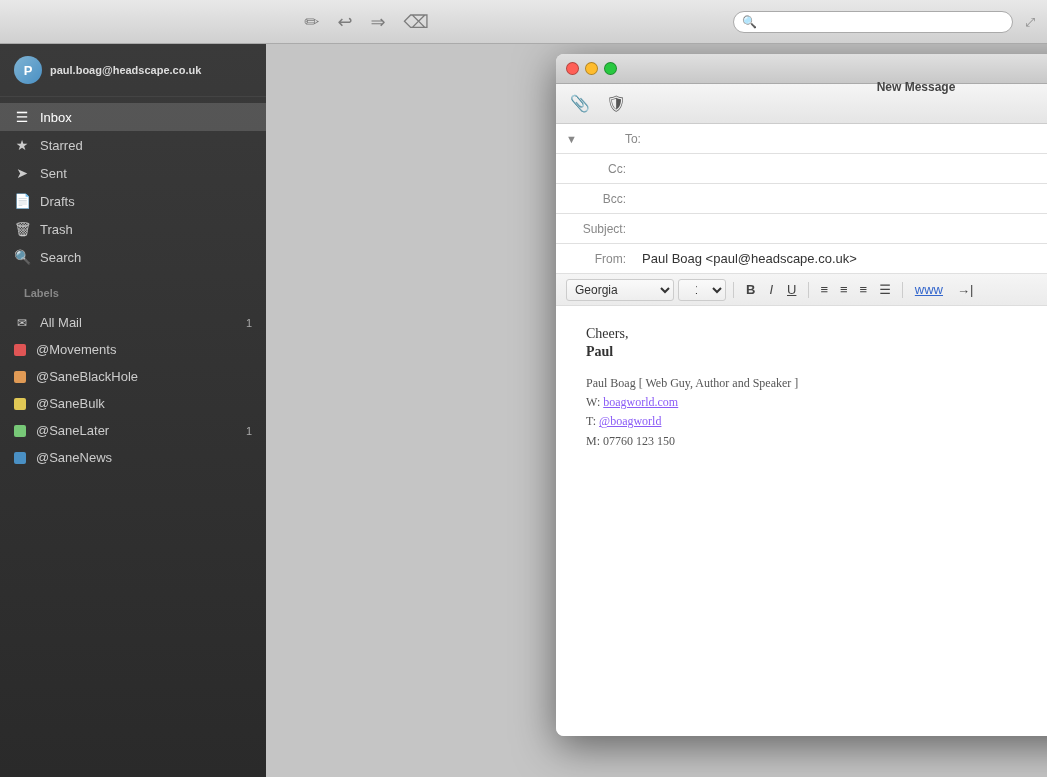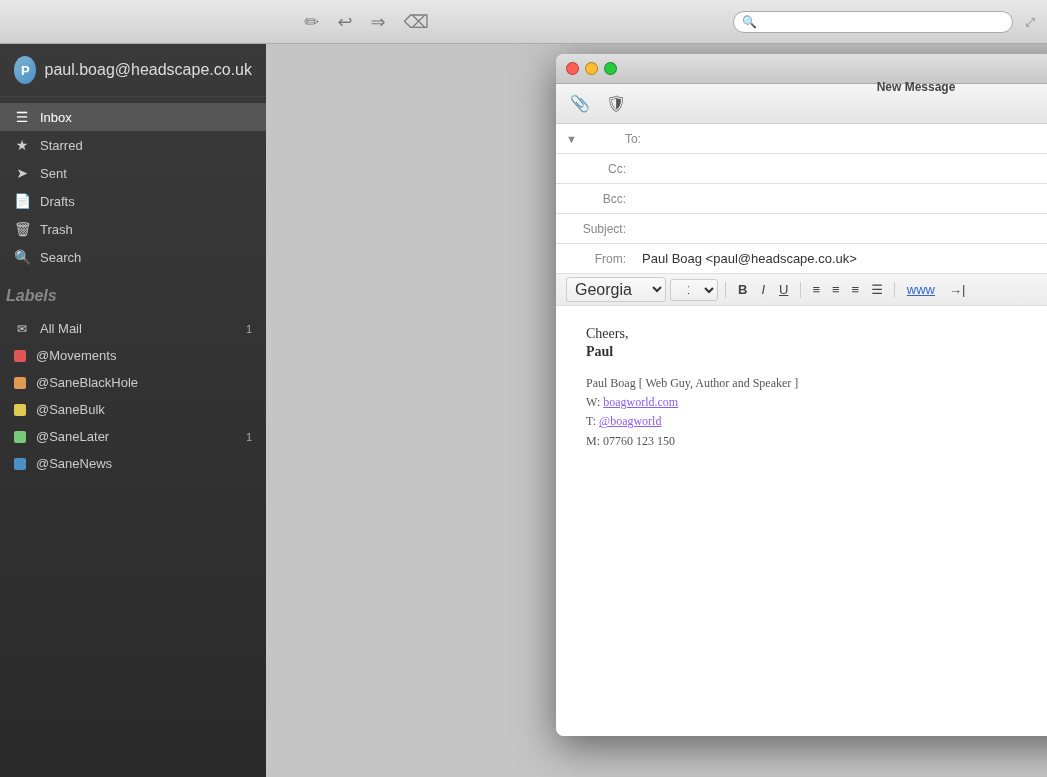--- a/index.html
+++ b/index.html
@@ -90,22 +90,23 @@
       border-radius: 50%;
       background: linear-gradient(135deg, #7fb3d3, #4a90c4);
       display: flex;
       align-items: center;
       justify-content: center;
       font-size: 13px;
       color: white;
       font-weight: bold;
     }
     .account-email {
-      font-size: 16px;
+      font-size: 11px;
       color: #ddd;
+      font-weight: bold;
     }
     .sidebar-nav {
       padding: 6px 0;
     }
     .nav-item {
       display: flex;
       align-items: center;
       padding: 6px 14px;
       gap: 10px;
       font-size: 13px;
@@ -120,26 +121,25 @@
       font-size: 14px;
       width: 16px;
       text-align: center;
     }
     .nav-count {
       margin-left: auto;
       font-size: 11px;
       color: #aaa;
     }
     .sidebar-section-label {
-      padding: 10px 6px 4px;
-      font-size: 16px;
+      padding: 10px 24px 4px;
+      font-size: 11px;
       color: #888;
       text-transform: none;
       font-weight: 600;
-      font-style: italic;
     }
     .label-dot {
       width: 12px;
       height: 12px;
       border-radius: 2px;
       display: inline-block;
       flex-shrink: 0;
     }
 
     
@@ -264,23 +264,23 @@
       display: flex;
       align-items: center;
       padding: 0 10px;
       gap: 4px;
     }
     .font-select {
       background: linear-gradient(to bottom, #fafafa, #eee);
       border: 1px solid #ccc;
       border-radius: 3px;
       padding: 2px 4px;
-      font-size: 16px;
-      color: #333;
-      width: 100px;
+      font-size: 12px;
+      color: #333;
+      width: 108px;
     }
     .size-select {
       background: linear-gradient(to bottom, #fafafa, #eee);
       border: 1px solid #ccc;
       border-radius: 3px;
       padding: 2px 12px;
       font-size: 12px;
       color: #333;
       width: 48px;
     }

